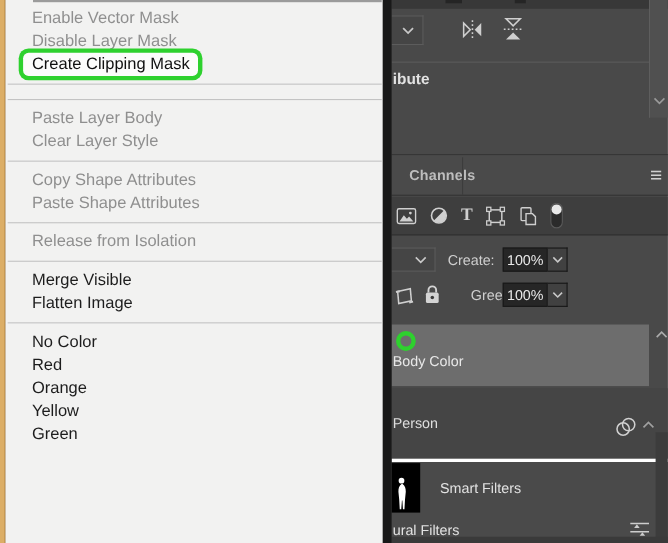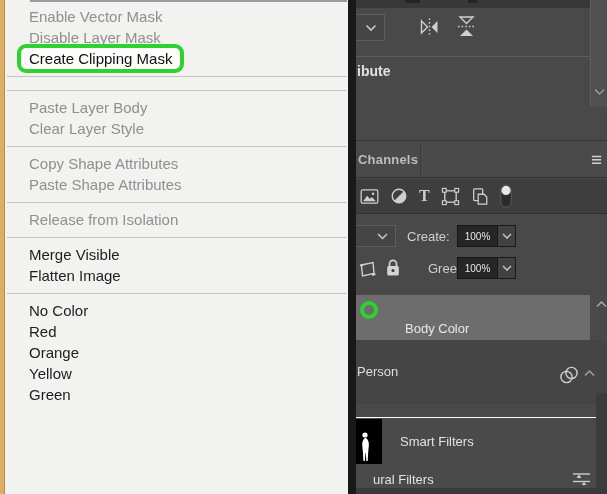--- a/index.html
+++ b/index.html
@@ -44,28 +44,28 @@
   .heading-partial { font-size:14px; font-weight:bold; color:#e2e2e2; }
   .right-strip { background:#505050; border-left:1px solid #5e5e5e; }
   .tab-row { background:#4a4a4a; border-top:1px solid #363636; border-bottom:1px solid #343434; }
   .tab-label { font-size:13px; font-weight:bold; color:#bdbdbd; letter-spacing:.2px; }
   .tab-sep { background:#3c3c3c; width:1px; }
   .hamburger { font-size:19px; line-height:13px; color:#cfcfcf; }
   .filter-bar { background:#3e3e3e; border-bottom:1px solid #303030;
     display:flex; align-items:center; gap:11px; padding-left:4px; }
   .label-13 { font-size:13px; color:#cfcfcf; }
   .value-box { background:#262626; border:1px solid #181818; color:#e8e8e8;
-    font-size:10px; display:flex; align-items:center; justify-content:center; }
+    font-size:13px; display:flex; align-items:center; justify-content:center; }
   .chev-btn { background:#414141; border:1px solid #181818; border-left:none;
     display:flex; align-items:center; justify-content:center; }
   .layer-row-selected { background:#6d6d6d; }
   .layer-name { font-size:13px; color:#e8e8e8; white-space:nowrap; }
   .green-ring { border:4px solid var(--hl, #2ed12e); border-radius:50%; }
   .person-row { background:#454545; }
-  .sub-area { background:#4a4a4a; border-top:1px solid #ffffff; }
+  .sub-area { background:#4a4a4a; border-top:3px solid #ffffff; }
   .thumb-black { background:#000; }
   .scroll-strip { background:#3c3c3c; }
   .bottom-strip { background:#3a3a3a; }
   svg { display:block; }
 </style>
 </head>
 <body>
 
 <div class="edge-strip"></div>
 
@@ -99,21 +99,21 @@
 
   <div class="abs heading-partial" style="left:1px; top:63px;">ibute</div>
 
   <div class="abs right-strip" style="left:234px; top:0; width:17px; height:107px;">
     <svg width="11" height="8" viewBox="0 0 11 8" style="position:absolute; left:3px; top:88px;">
       <polyline points="1,1.5 5.5,6 10,1.5" fill="none" stroke="#9a9a9a" stroke-width="1.5"></polyline>
     </svg>
   </div>
 
   <div class="abs tab-row" style="left:0; top:140px; width:251px; height:38px;">
-    <div class="abs tab-label" style="left:2px; top:11px;text-align:right;">Channels</div>
+    <div class="abs tab-label" style="left:16px; top:11px;text-align:right;">Channels</div>
     <div class="abs tab-sep" style="left:64px; top:2px; height:34px;"></div>
     <div class="abs hamburger" style="left:235px; top:12px;">≡</div>
   </div>
 
   <div class="abs filter-bar" style="left:0; top:179px; width:251px; height:35px;">
     <div>
       <svg width="19" height="17" viewBox="0 0 24 20">
         <rect x="1.5" y="1.5" width="21" height="17" rx="2" fill="none" stroke="#cfcfcf" stroke-width="1.6"></rect>
         <path d="M4,16 L9,9 L12.5,13 L15,10.5 L20,16 Z" fill="#cfcfcf"></path>
         <circle cx="16.5" cy="6.5" r="1.6" fill="#cfcfcf"></circle>
@@ -181,46 +181,46 @@
   <div class="abs label-13" style="left:72px; top:261px;">Green:</div>
   <div class="abs value-box" style="left:101px; top:257px; width:41px; height:22px;">100%</div>
   <div class="abs chev-btn" style="left:142px; top:257px; width:18px; height:22px;">
     <svg width="10" height="7" viewBox="0 0 10 7">
       <polyline points="1,1 5,5 9,1" fill="none" stroke="#c8c8c8" stroke-width="1.4"></polyline>
     </svg>
   </div>
 
   <div class="abs layer-row-selected" style="left:0; top:295px; width:234px; height:56px;">
     <div class="abs green-ring" style="left:4px; top:6px; width:18px; height:18px;"></div>
-    <div class="abs layer-name" style="left:1px; top:26px;padding-left:48px;">Body Color</div>
+    <div class="abs layer-name" style="left:1px; top:26px;">Body Color</div>
   </div>
   <svg class="abs" style="left:240px; top:300px;" width="11" height="8" viewBox="0 0 11 8">
     <polyline points="1,6.5 5.5,2 10,6.5" fill="none" stroke="#ababab" stroke-width="1.5"></polyline>
   </svg>
 
-  <div class="abs person-row" style="left:0; top:340px; width:251px; height:64px;">
+  <div class="abs person-row" style="left:0; top:353px; width:251px; height:64px;">
     <div class="abs layer-name" style="left:1px; top:24px; color:#dedede;">Person</div>
     <svg class="abs" style="left:201px; top:25px;" width="25" height="20" viewBox="0 0 25 20">
       <circle cx="9.5" cy="12" r="5.6" fill="none" stroke="#d0d0d0" stroke-width="1.4"></circle>
       <circle cx="14.5" cy="8" r="5.6" fill="none" stroke="#d0d0d0" stroke-width="1.4"></circle>
     </svg>
     <svg class="abs" style="left:228px; top:29px;" width="11" height="8" viewBox="0 0 11 8">
       <polyline points="1,6.5 5.5,2 10,6.5" fill="none" stroke="#a0a0a0" stroke-width="1.5"></polyline>
     </svg>
   </div>
 
   <div class="abs sub-area" style="left:0; top:417px; width:251px; height:71px;">
     <div class="abs thumb-black" style="left:0; top:1px; width:26px; height:45px;">
       <svg width="26" height="45" viewBox="0 0 26 45">
         <circle cx="9" cy="16" r="2.6" fill="#fff"></circle>
         <path d="M9,19 c-2.2,1.5 -2.8,4 -2.8,7 l0.7,7 0.5,9 h1.4 l0.6,-8 h0.4 l0.5,8 h1.4 l0.5,-9 0.7,-7 c0,-3 -0.7,-5.5 -2.9,-7 z" fill="#fff"></path>
       </svg>
     </div>
     <div class="abs layer-name" style="left:44px; top:16px; color:#e2e2e2;">Smart Filters</div>
-    <div class="abs layer-name" style="left:1px; top:54px; color:#e2e2e2;padding-left:16px;">ural Filters</div>
+    <div class="abs layer-name" style="left:1px; top:54px; color:#e2e2e2;">ural Filters</div>
     <svg class="abs" style="left:215px; top:51px;" width="21" height="18" viewBox="0 0 21 18">
       <line x1="2" y1="5" x2="19" y2="5" stroke="#cdcdcd" stroke-width="1.4"></line>
       <polygon points="5.5,9 10.5,9 8,5.5" fill="#cdcdcd"></polygon>
       <line x1="2" y1="12.5" x2="19" y2="12.5" stroke="#cdcdcd" stroke-width="1.4"></line>
       <polygon points="10.5,16 15.5,16 13,12.9" fill="#cdcdcd"></polygon>
     </svg>
   </div>
 
   <div class="abs scroll-strip" style="left:240px; top:393px; width:11px; height:101px;"></div>
   <div class="abs bottom-strip" style="left:0; top:488px; width:251px; height:6px;"></div>

